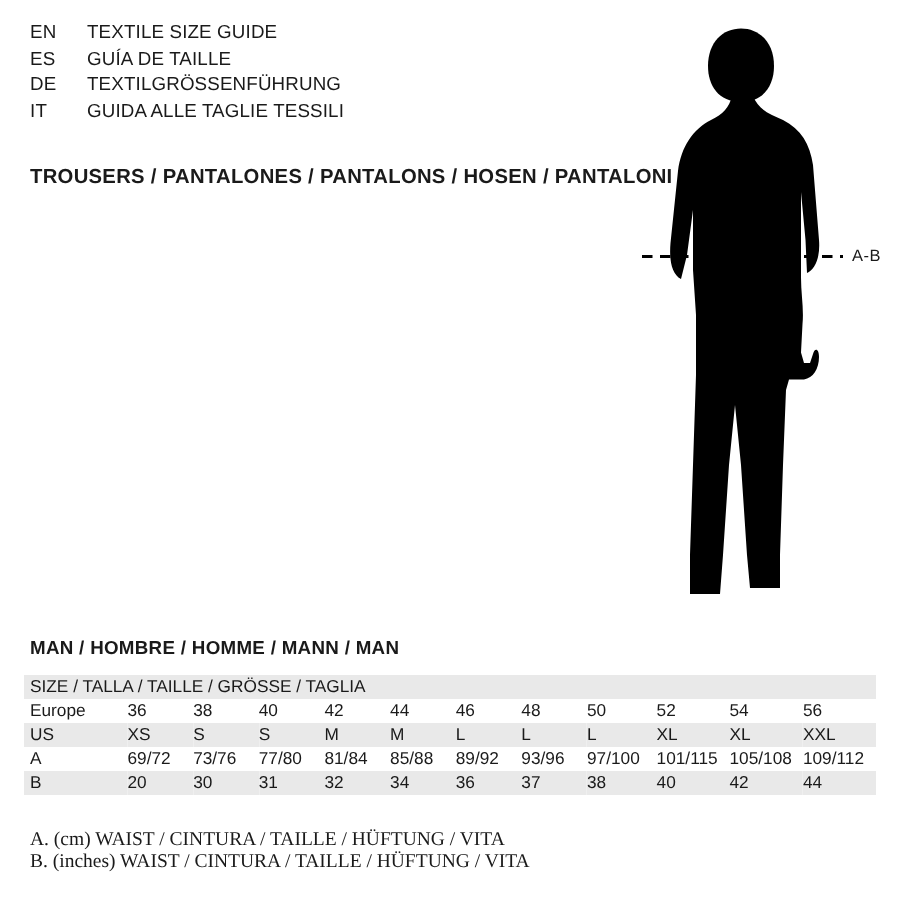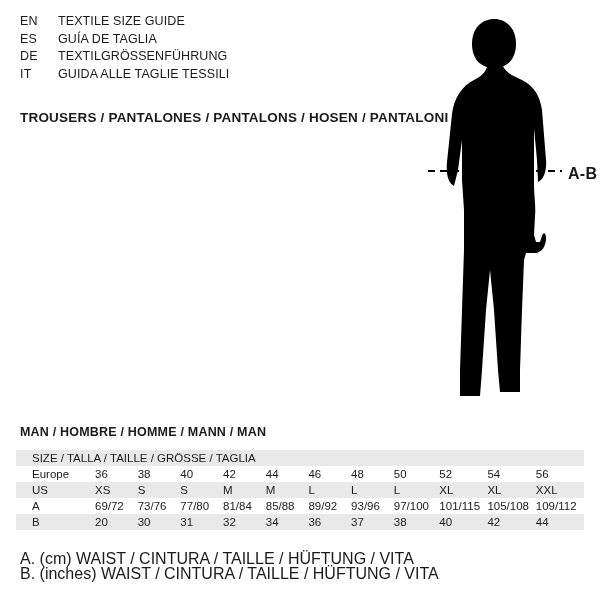--- a/index.html
+++ b/index.html
@@ -66,22 +66,22 @@
   }
   .figure-svg {
     position: absolute;
     left: 0;
     top: 0;
   }
   .ab-label {
     position: absolute;
     left: 158px;
     top: 155px;
-    font-size: 16px;
-    font-weight: bold;
+    font-size: 11px;
+    font-weight: normal;
     letter-spacing: 0.3px;
   }
 
   
   .table-title {
     position: absolute;
     left: 20px;
     top: 425px;
     font-size: 12.5px;
     font-weight: bold;
@@ -99,54 +99,55 @@
   table.size-table td {
     padding: 2px 0 2px 0;
     vertical-align: middle;
     white-space: nowrap;
   }
   table.size-table tr.shaded {
     background: #e9e9e9;
   }
   table.size-table td.rowhead {
     width: 84px;
-    padding-left: 16px;
+    padding-left: 4px;
   }
   table.size-table td.cell {
     width: 54px;
   }
   tr.head td {
     font-weight: normal;
   }
 
   
   .footnotes {
     position: absolute;
     left: 20px;
     top: 551px;
-    font-size: 16px;
+    font-size: 13px;
     line-height: 15px;
+    font-family: Liberation Serif, serif;
   }
   .footnotes div {
     white-space: nowrap;
   }
 </style>
 </head>
 <body>
 
 <div class="page">
 
   <div class="lang-block">
     <div class="lang-row">
       <span class="lang-code">EN</span>
       <span class="lang-text">TEXTILE SIZE GUIDE</span>
     </div>
     <div class="lang-row">
       <span class="lang-code">ES</span>
-      <span class="lang-text">GUÍA DE TAGLIA</span>
+      <span class="lang-text">GUÍA DE TAILLE</span>
     </div>
     <div class="lang-row">
       <span class="lang-code">DE</span>
       <span class="lang-text">TEXTILGRÖSSENFÜHRUNG</span>
     </div>
     <div class="lang-row">
       <span class="lang-code">IT</span>
       <span class="lang-text">GUIDA ALLE TAGLIE TESSILI</span>
     </div>
   </div>

